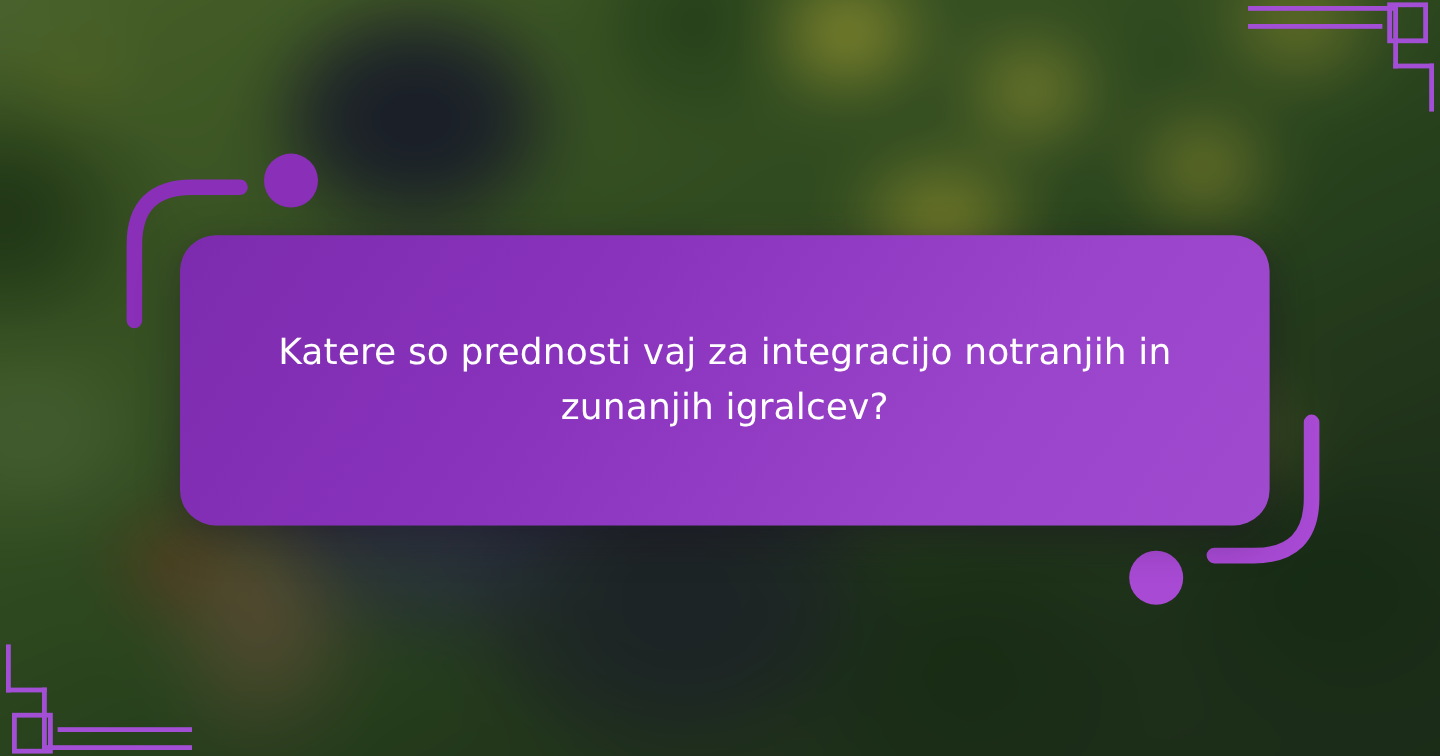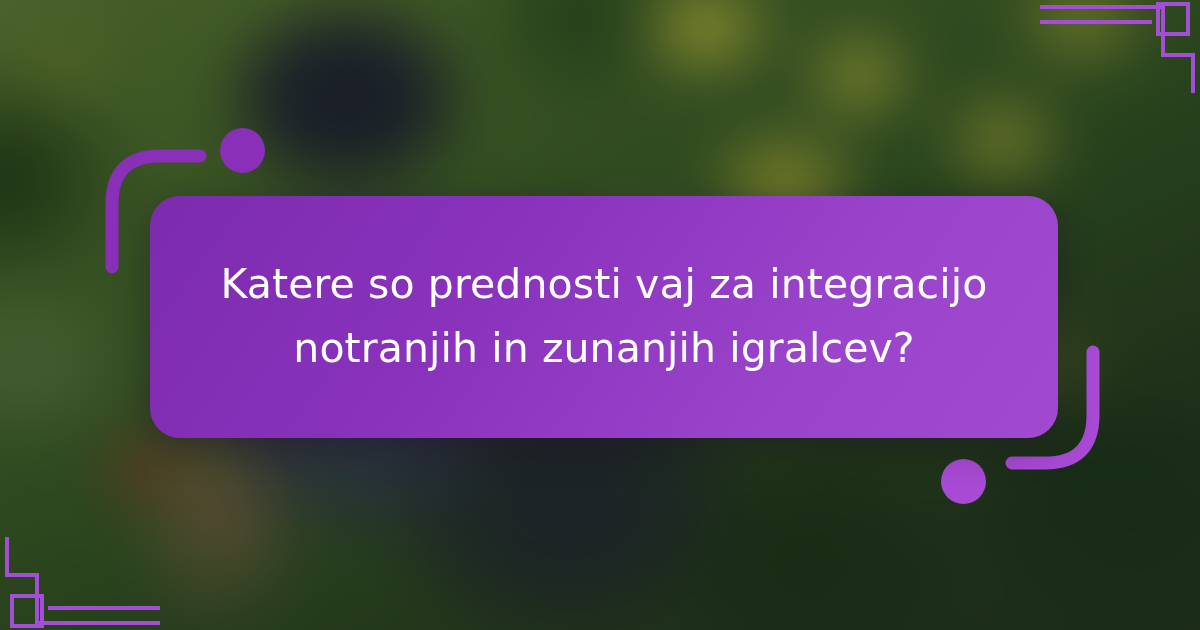--- a/index.html
+++ b/index.html
@@ -102,21 +102,21 @@
     background: linear-gradient(125deg, #7c2bae 0%, #8a33bd 38%, #9a44cb 72%, #a04ad0 100%);
     display: flex;
     align-items: center;
     justify-content: center;
     box-shadow: 0 10px 34px rgba(25,10,40,0.35);
   }
   #card-title {
     margin: 0;
     padding: 0 52px;
     color: #ffffff;
-    font-size: 41px;
+    font-size: 30px;
     font-weight: 400;
     line-height: 1.55;
     text-align: center;
     letter-spacing: 0.1px;
   }
 </style>
 </head>
 <body>
 
 <div id="stage">

